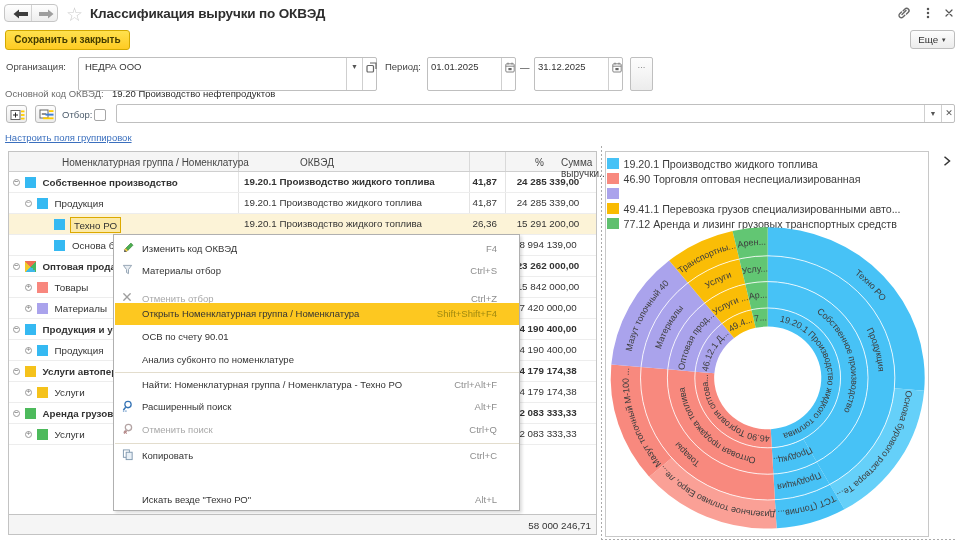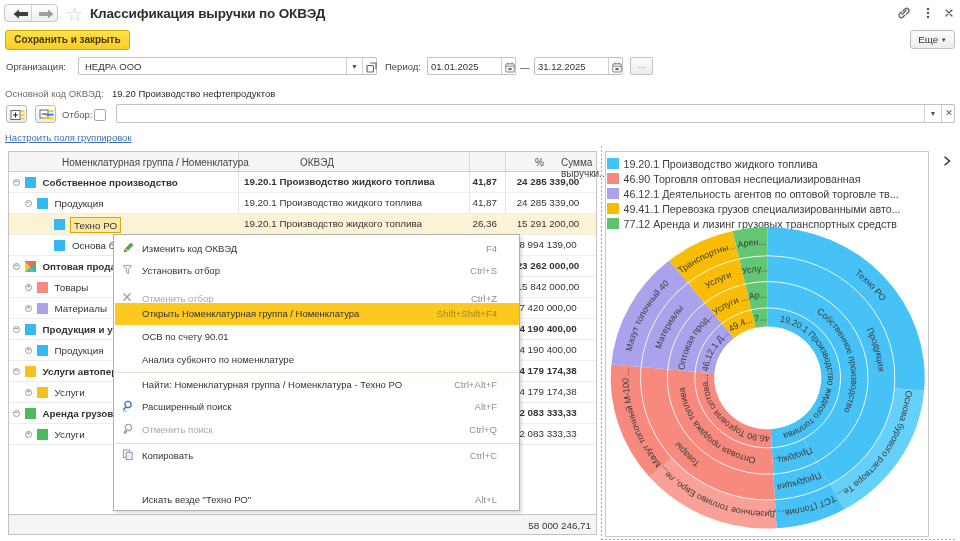--- a/index.html
+++ b/index.html
@@ -4,21 +4,21 @@
 * { margin:0; padding:0; box-sizing:border-box; }
 html,body { width:960px; height:541px; background:#fff; font-family:"Liberation Sans", sans-serif; overflow:hidden; position:relative; }
 .navbtns { position:absolute; left:4px; top:4px; width:54px; height:17.5px; border:1px solid #c6c6c6; border-radius:4px; background:linear-gradient(#fefefe,#eeeeee); }
 .navbtns .mid { position:absolute; left:26px; top:0; width:1px; height:100%; background:#d2d2d2; }
 .star { position:absolute; left:66px; top:3px; font-size:19px; color:#ccc; }
 .wtitle { position:absolute; left:90px; top:6px; font-size:13.5px; font-weight:bold; color:#2e2e2e; letter-spacing:-0.15px; }
 .topico { position:absolute; color:#555; }
 .btn-save { position:absolute; left:5px; top:30px; width:125px; height:20px; background:linear-gradient(#ffe14e,#fecb23); border:1px solid #d3a900; border-radius:3px; font-size:10px; font-weight:bold; color:#443c00; text-align:center; line-height:18px; white-space:nowrap; }
 .btn-more { position:absolute; left:910px; top:30px; width:45px; height:19px; background:linear-gradient(#fdfdfd,#ececec); border:1px solid #bdbdbd; border-radius:3px; font-size:9.8px; color:#333; text-align:center; line-height:17px; }
 .lbl { position:absolute; font-size:9.5px; color:#444; }
-.field { position:absolute; height:18px; background:#fff; border:1px solid #bfbfbf; border-radius:2px; font-size:9.5px; color:#333; }
+.field { position:absolute; height:34px; background:#fff; border:1px solid #bfbfbf; border-radius:2px; font-size:9.5px; color:#333; }
 .fsep { position:absolute; top:0; width:1px; height:100%; background:#cfcfcf; }
 .fbtn { position:absolute; top:0; height:100%; text-align:center; color:#555; }
 .smallbtn { position:absolute; top:105px; width:21px; height:18px; border:1px solid #b9b9b9; border-radius:3px; background:linear-gradient(#fdfdfd,#ececec); }
 .chk { position:absolute; left:94px; top:109px; width:12px; height:12px; border:1px solid #a6a6a6; border-radius:2px; background:#fff; }
 .link { position:absolute; left:5px; top:132px; font-size:9.5px; color:#3a6fbe; text-decoration:underline; }
 .tbl { position:absolute; left:8px; top:151px; width:589px; height:384px; border:1px solid #c3c3c3; background:#fff; }
 .thead { position:absolute; left:8px; top:151px; width:589px; height:21px; background:#f5f5f5; border:1px solid #c3c3c3; border-bottom:1px solid #cfcfcf; }
 .thead div { position:absolute; top:5px; font-size:10px; color:#444;margin-left:47px; }
 .trow { position:absolute; left:9px; width:587px; height:21px; border-bottom:1px solid #ededed; font-size:9.8px; color:#333; }
 .trow.sel { background:#fcf3d7; }
@@ -294,21 +294,21 @@
   <div style="left:505px">Сумма выручки...</div>
 </div>
 <div class="tfoot">
     <div class="t">58 000 246,71</div>
   </div>
 <div class="splitter"></div>
 <div style="position:absolute;left:601px;top:539px;width:354px;height:1px;background-image:linear-gradient(90deg,#aaa 50%,transparent 50%);background-size:4px 1px"></div>
 <div class="panel"></div>
 <div class="lrow" style="top:153.9px"><span class="lsq" style="background:#47c2f6"></span><span class="ltx">19.20.1 Производство жидкого топлива</span></div>
 <div class="lrow" style="top:168.9px"><span class="lsq" style="background:#f8897e"></span><span class="ltx">46.90 Торговля оптовая неспециализированная</span></div>
-<div class="lrow" style="top:183.9px"><span class="lsq" style="background:#aaa3ec"></span><span class="ltx">46.12.1 Деятельность агентов по оптовой торговле тв...</span></div>
+<div class="lrow" style="top:183.9px"><span class="lsq" style="background:#aaa3ec"></span></div>
 <div class="lrow" style="top:198.9px"><span class="lsq" style="background:#f9bb02"></span><span class="ltx">49.41.1 Перевозка грузов специализированными авто...</span></div>
 <div class="lrow" style="top:213.9px"><span class="lsq" style="background:#5fc06f"></span><span class="ltx">77.12 Аренда и лизинг грузовых транспортных средств</span></div>
 <svg class="topico" style="left:943px;top:156px" width="8" height="10" viewBox="0 0 8 10">
     <path d="M1.5 0.8 L6.5 5 L1.5 9.2" stroke="#333" stroke-width="1.5" fill="none"></path>
   </svg>
 <svg width="960" height="541" viewBox="0 0 960 541" style="position:absolute;left:0;top:0;">
 <defs>
 <path id="lp0" d="M767.70 318.00 A62.41 59.90 0 0 1 771.24 437.71" fill="none"></path>
 <path id="lp1" d="M771.24 437.71 A62.41 59.90 0 0 1 705.54 372.60" fill="none"></path>
 <path id="lp2" d="M705.54 372.60 A62.41 59.90 0 0 1 728.54 331.26" fill="none"></path>
@@ -398,21 +398,21 @@
             <path d="M5 10.5 L8.2 10.5 L6.6 12.6 Z" fill="#424242"></path>
           </g>
         </svg></span>
       <span class="mtx">Изменить код ОКВЭД</span>
       <span class="msc">F4</span>
     </div>
 <div class="mi" style="top:24.8px">
       <span class="mico"><svg width="11" height="11" viewBox="0 0 12 12">
           <path d="M1.5 1.5 h9 l-3.4 4.5 v4.5 l-2.2 -1.2 v-3.3 Z" fill="#e8edf2" stroke="#8fa0b0" stroke-width="1"></path>
         </svg></span>
-      <span class="mtx">Установить отбор</span>
+      <span class="mtx">Материалы отбор</span>
       <span class="msc">Ctrl+S</span>
     </div>
 <div class="mi dis" style="top:53px">
       <span class="mico"><svg width="10" height="10" viewBox="0 0 11 11">
           <path d="M2 2 L9 9 M9 2 L2 9" stroke="#9e9e9e" stroke-width="1.5" stroke-linecap="round"></path>
         </svg></span>
       <span class="mtx">Отменить отбор</span>
       <span class="msc">Ctrl+Z</span>
     </div>
 <div class="mi hl" style="top:68.2px">

